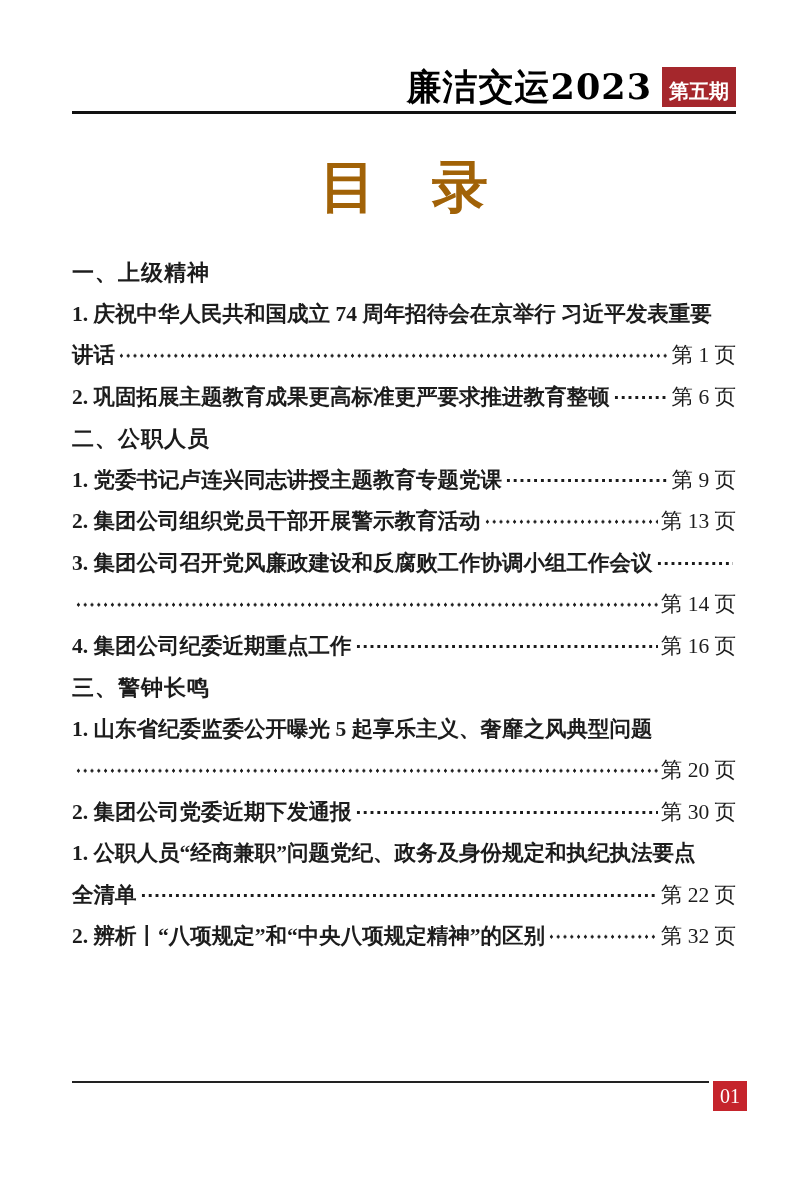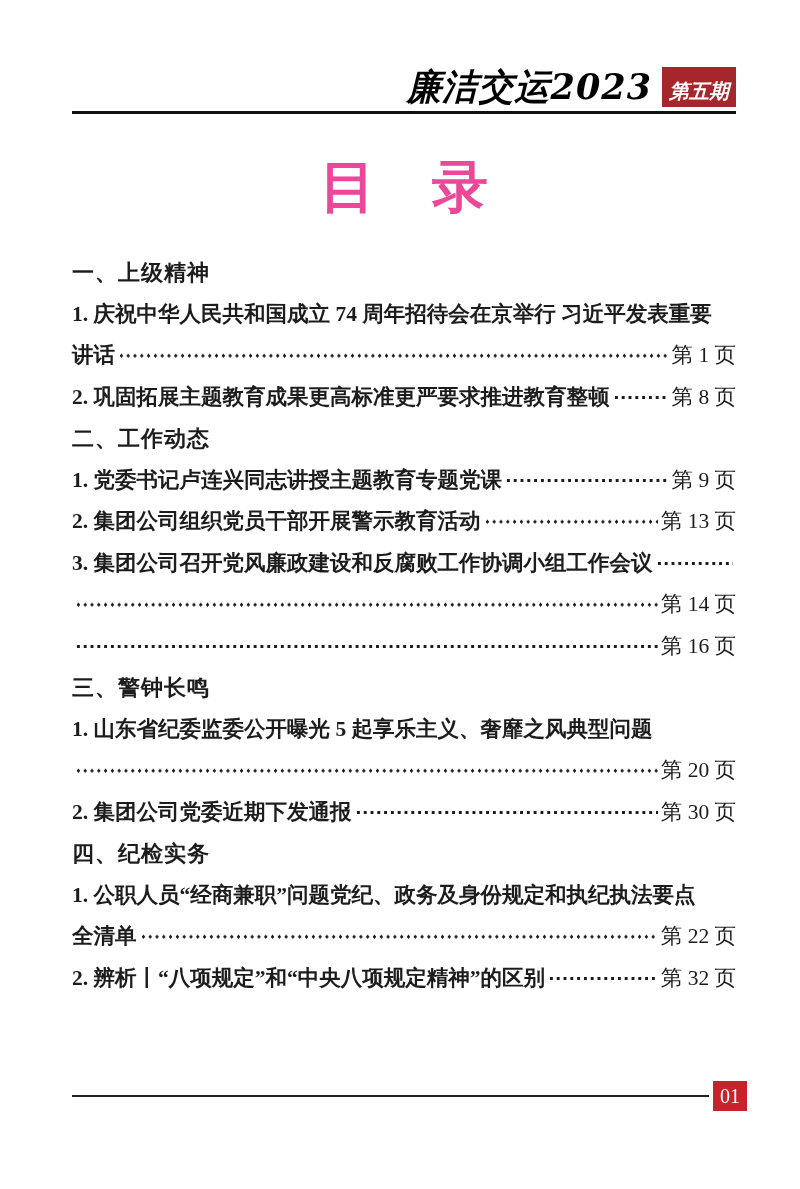--- a/index.html
+++ b/index.html
@@ -16,21 +16,21 @@
     position: relative;
     overflow: hidden;
   }
   .page {
     position: absolute; inset: 0;
     padding: 0 64px 0 72px;
     background: #ffffff;
   }
 
   
-  .header { padding-top: 68px; font-style: italic; }
+  .header { padding-top: 68px; }
   .brand-row {
     display: flex; justify-content: flex-end; align-items: center;
     height: 38px;
   }
   .masthead {
     font-family: "DejaVu Serif", "Liberation Serif", serif;
     font-weight: 900;
     font-size: 35px;
     letter-spacing: 1px;
     color: #000;
@@ -54,21 +54,21 @@
   }
 
   
   .toc-title {
     margin-top: 44px;
     text-align: center;
     font-family: "Liberation Serif", "DejaVu Serif", serif;
     font-weight: 700;
     font-size: 56px;
     line-height: 58px;
-    color: #ec4899;
+    color: #a16207;
     white-space: pre;
   }
 
   
   .toc { margin-top: 36px; }
   .toc-line {
     display: flex;
     align-items: flex-start;
     height: 41.5px;
     font-size: 21.5px;
@@ -96,21 +96,21 @@
   }
   .page-label {
     white-space: pre;
     font-family: "Liberation Serif", "DejaVu Serif", serif;
   }
 
   
   .footer {
     position: absolute;
     left: 72px; right: 53px; top: 1081px;
-    display: flex; align-items: center;
+    display: flex; 
   }
   .footer-rule { flex: 1 1 auto; border-top: 2.5px solid #222; }
   .page-number-badge {
     margin-left: 4px;
     width: 34px; height: 30px;
     background: var(--page-badge-red);
     color: #fff;
     font-family: "Liberation Serif", serif;
     font-size: 20px;
     display: flex; align-items: center; justify-content: center;
@@ -139,64 +139,62 @@
         <span class="line-text">1. 庆祝中华人民共和国成立 74 周年招待会在京举行 习近平发表重要</span>
       </div>
       <div class="toc-line item">
         <span class="line-text">讲话</span>
         <span class="leader"></span>
         <span class="page-label">第 1 页</span>
       </div>
       <div class="toc-line item">
         <span class="line-text">2. 巩固拓展主题教育成果更高标准更严要求推进教育整顿</span>
         <span class="leader"></span>
-        <span class="page-label">第 8 页</span>
+        <span class="page-label">第 6 页</span>
       </div>
       <div class="toc-line heading">
-        <span class="line-text">二、工作动态</span>
+        <span class="line-text">二、公职人员</span>
       </div>
       <div class="toc-line item">
         <span class="line-text">1. 党委书记卢连兴同志讲授主题教育专题党课</span>
         <span class="leader"></span>
         <span class="page-label">第 9 页</span>
       </div>
       <div class="toc-line item">
         <span class="line-text">2. 集团公司组织党员干部开展警示教育活动</span>
         <span class="leader"></span>
         <span class="page-label">第 13 页</span>
       </div>
       <div class="toc-line item">
         <span class="line-text">3. 集团公司召开党风廉政建设和反腐败工作协调小组工作会议</span>
         <span class="leader"></span>
       </div>
       <div class="toc-line item">
         <span class="leader"></span>
         <span class="page-label">第 14 页</span>
       </div>
       <div class="toc-line item">
+        <span class="line-text">4. 集团公司纪委近期重点工作</span>
         <span class="leader"></span>
         <span class="page-label">第 16 页</span>
       </div>
       <div class="toc-line heading">
         <span class="line-text">三、警钟长鸣</span>
       </div>
       <div class="toc-line item">
         <span class="line-text">1. 山东省纪委监委公开曝光 5 起享乐主义、奢靡之风典型问题</span>
       </div>
       <div class="toc-line item">
         <span class="leader"></span>
         <span class="page-label">第 20 页</span>
       </div>
       <div class="toc-line item">
         <span class="line-text">2. 集团公司党委近期下发通报</span>
         <span class="leader"></span>
         <span class="page-label">第 30 页</span>
-      </div>
-      <div class="toc-line heading">
-        <span class="line-text">四、纪检实务</span>
       </div>
       <div class="toc-line item">
         <span class="line-text">1. 公职人员“经商兼职”问题党纪、政务及身份规定和执纪执法要点</span>
       </div>
       <div class="toc-line item">
         <span class="line-text">全清单</span>
         <span class="leader"></span>
         <span class="page-label">第 22 页</span>
       </div>
       <div class="toc-line item">

